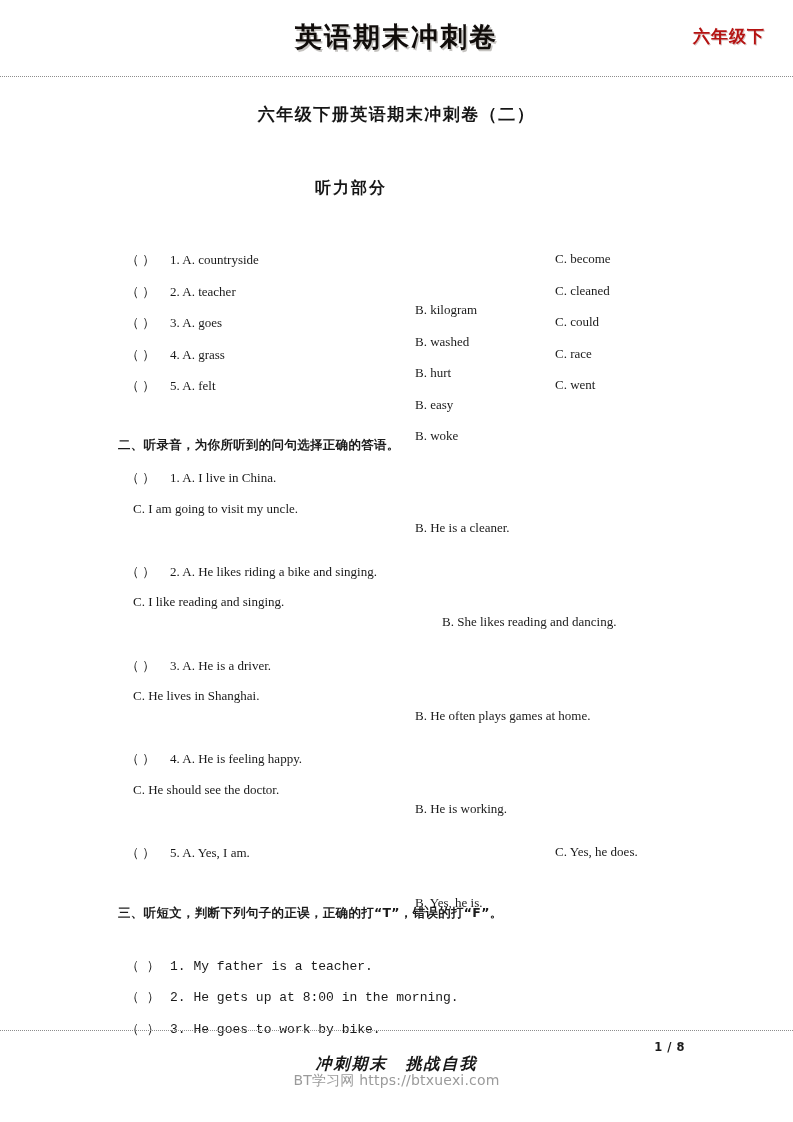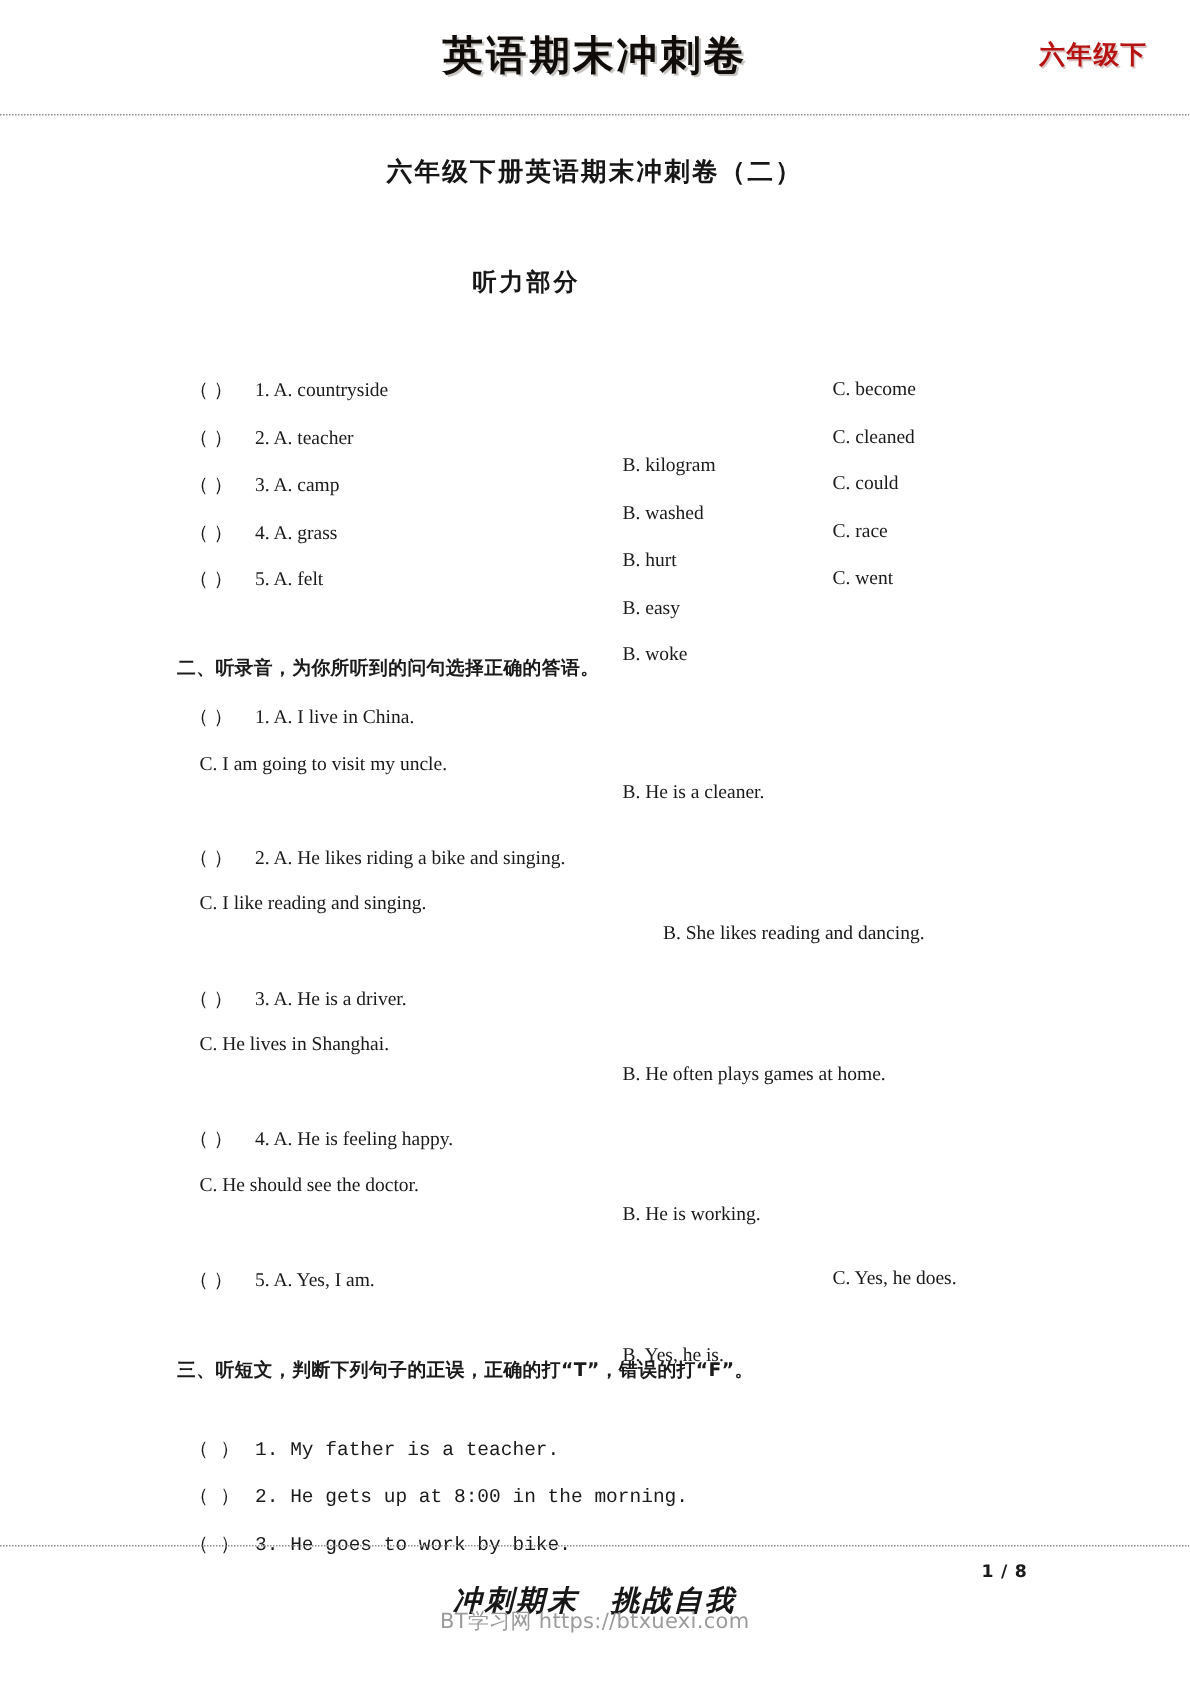--- a/index.html
+++ b/index.html
@@ -164,21 +164,21 @@
   }
   .footer-slogan {
     position: absolute;
     left: 0;
     top: 1054px;
     width: 793px;
     text-align: center;
     font-family: "DejaVu Serif", "Liberation Serif", serif;
     font-weight: bold;
     font-style: italic;
-    font-size: 19px;
+    font-size: 16px;
     letter-spacing: 2px;
     color: #171717;
   }
   .watermark {
     position: absolute;
     left: 0;
     top: 1072px;
     width: 793px;
     text-align: center;
     font-family: "DejaVu Sans", "Liberation Sans", sans-serif;
@@ -208,21 +208,21 @@
     <span class="opt-c">C. become</span>
   </div>
 
   <div class="q-row" style="top:283px;">
     <span class="opt-a"><span class="q-brackets">（    ）</span><span class="q-num">2.</span> <span>A. teacher</span></span>
     <span class="opt-b">B. washed</span>
     <span class="opt-c">C. cleaned</span>
   </div>
 
   <div class="q-row" style="top:314px;">
-    <span class="opt-a"><span class="q-brackets">（    ）</span><span class="q-num">3.</span> <span>A. camp</span></span>
+    <span class="opt-a"><span class="q-brackets">（    ）</span><span class="q-num">3.</span> <span>A. goes</span></span>
     <span class="opt-b">B. hurt</span>
     <span class="opt-c">C. could</span>
   </div>
 
   <div class="q-row" style="top:346px;">
     <span class="opt-a"><span class="q-brackets">（    ）</span><span class="q-num">4.</span> <span>A. grass</span></span>
     <span class="opt-b">B. easy</span>
     <span class="opt-c">C. race</span>
   </div>
 

